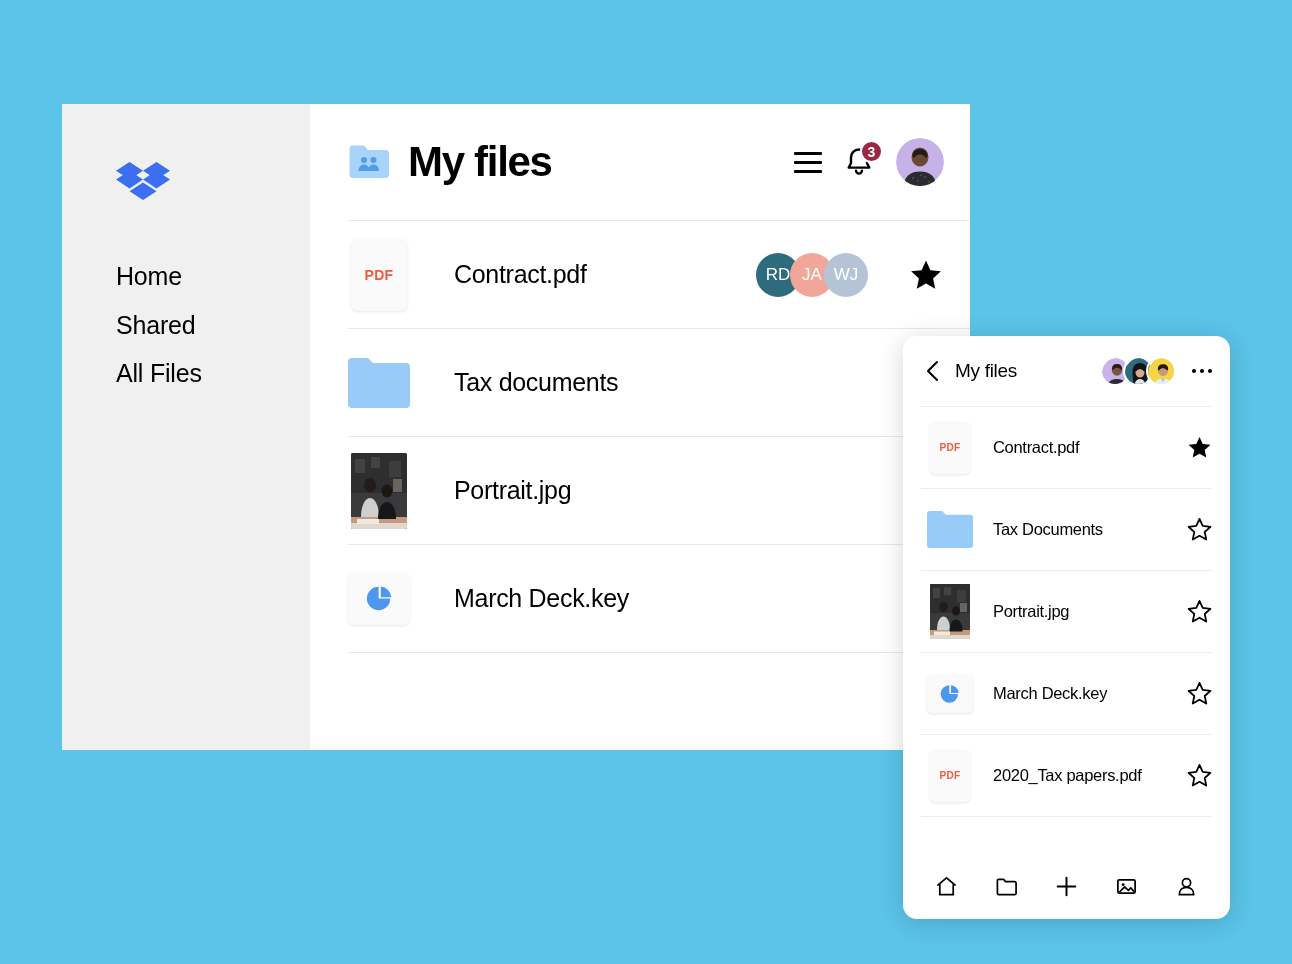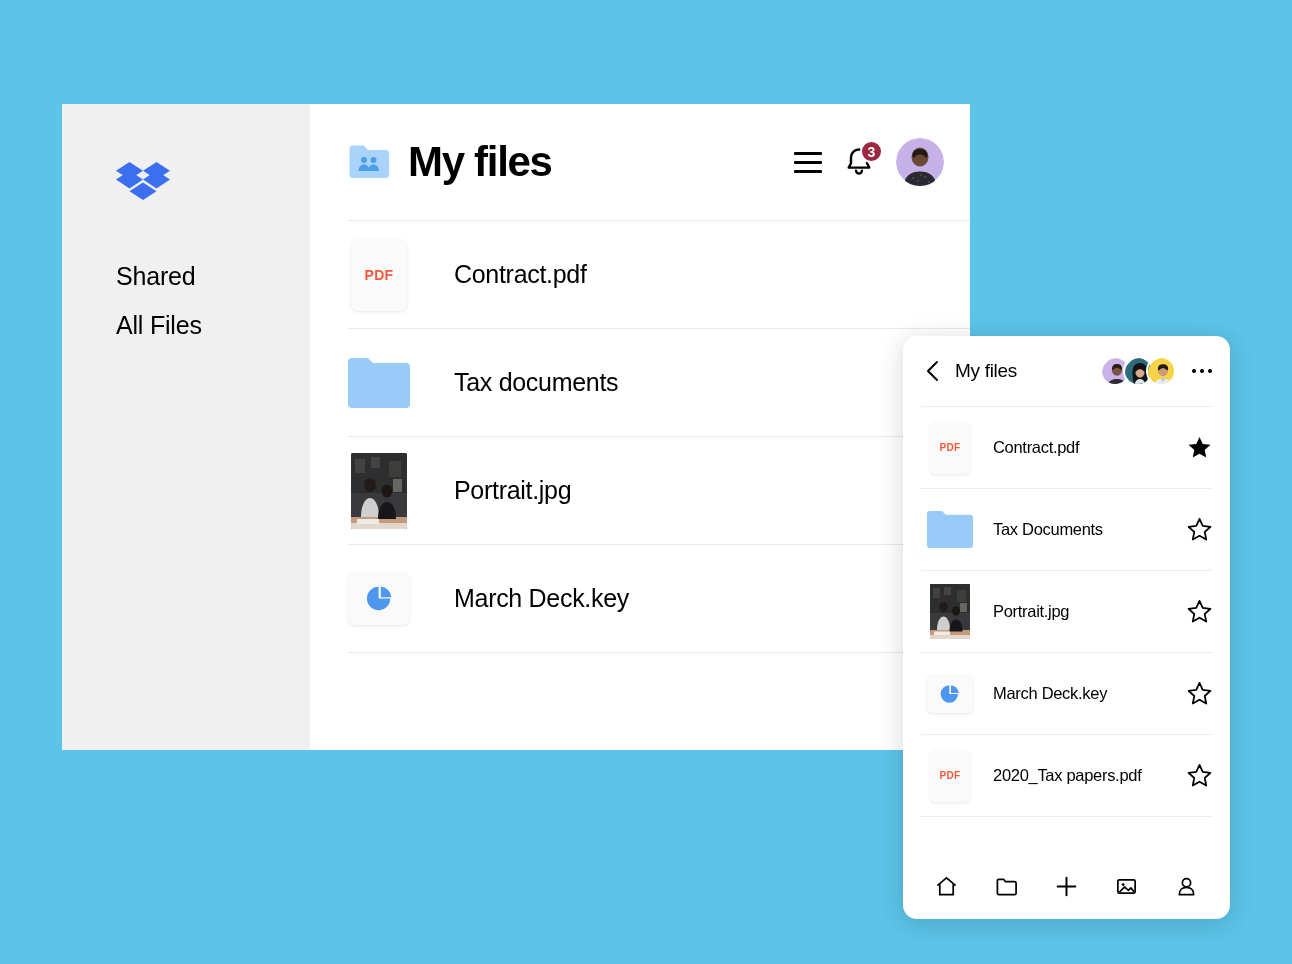--- a/index.html
+++ b/index.html
@@ -351,20 +351,21 @@
   <aside id="sidebar">
     <svg class="dbx-logo" viewBox="0 0 54 48">
       <polygon points="13.5,2 0,10.8 13.5,19.6 27,10.8" fill="#3b6ff0"></polygon>
       <polygon points="40.5,2 27,10.8 40.5,19.6 54,10.8" fill="#3b6ff0"></polygon>
       <polygon points="13.5,28.4 0,19.6 13.5,10.8 27,19.6" fill="#3b6ff0"></polygon>
       <polygon points="40.5,28.4 54,19.6 40.5,10.8 27,19.6" fill="#3b6ff0"></polygon>
       <polygon points="13.5,31.2 27,22.4 40.5,31.2 27,40" fill="#3b6ff0"></polygon>
     </svg>
 
     <nav id="sidebar-nav">
+      <div class="nav-item">Home</div>
       <div class="nav-item">Shared</div>
       <div class="nav-item">All Files</div>
     </nav>
   </aside>
 
   <section id="desktop-content">
 
     <header id="desktop-header">
       <svg class="header-folder-icon" viewBox="0 0 42 36">
         <path d="M1.5,5 a3.5,3.5 0 0 1 3.5,-3.5 h11 l4,4.5 h17.5 a3.5,3.5 0 0 1 3.5,3.5 v21 a3.5,3.5 0 0 1 -3.5,3.5 h-32.5 a3.5,3.5 0 0 1 -3.5,-3.5 z" fill="#a8d4fb"></path>
@@ -408,20 +409,32 @@
       </div>
     </header>
 
     <div id="desktop-filelist">
 
       <div class="d-row">
         <div class="d-thumb">
           <div class="tile">PDF</div>
         </div>
         <div class="d-name">Contract.pdf</div>
+        <div class="d-row-right">
+          <div class="facepile">
+            <div class="fp" style="background:#2d6b7d">RD</div>
+            <div class="fp" style="background:#f0a79a">JA</div>
+            <div class="fp" style="background:#b4c4d6">WJ</div>
+          </div>
+          <div class="star-btn">
+            <svg viewBox="0 0 24 24" width="34" height="34">
+              <path d="M12,1.8 l3.1,6.8 l7.4,0.8 l-5.5,5 l1.5,7.3 l-6.5,-3.7 l-6.5,3.7 l1.5,-7.3 l-5.5,-5 l7.4,-0.8 z" fill="#000"></path>
+            </svg>
+          </div>
+        </div>
       </div>
 
       <div class="d-row">
         <div class="d-thumb">
           <svg class="folder-tile" viewBox="0 0 62 50">
             <path d="M0,4 a4,4 0 0 1 4,-4 h16 l5,5 h33 a4,4 0 0 1 4,4 v37 a4,4 0 0 1 -4,4 h-54 a4,4 0 0 1 -4,-4 z" fill="#98cbf7"></path>
           </svg>
         </div>
         <div class="d-name">Tax documents</div>
         <div class="d-row-right"></div>

